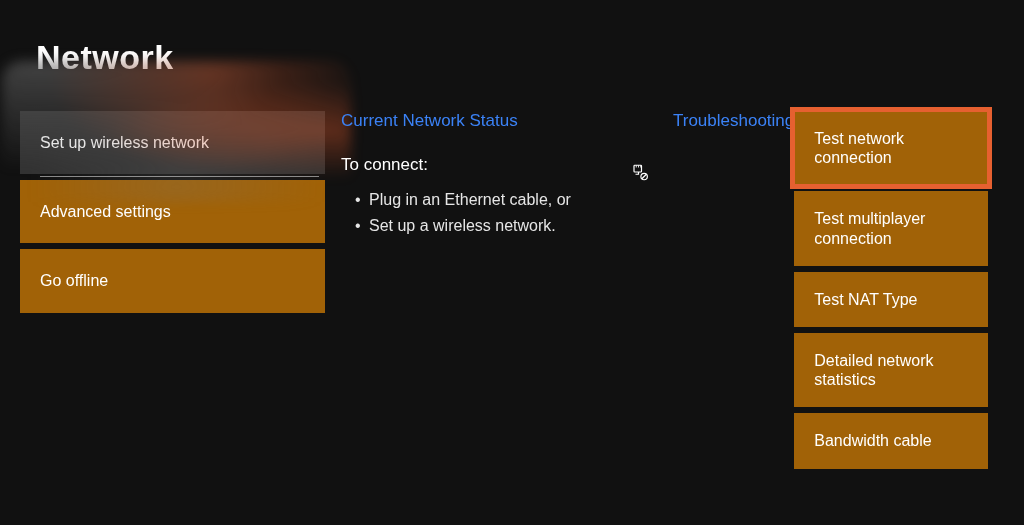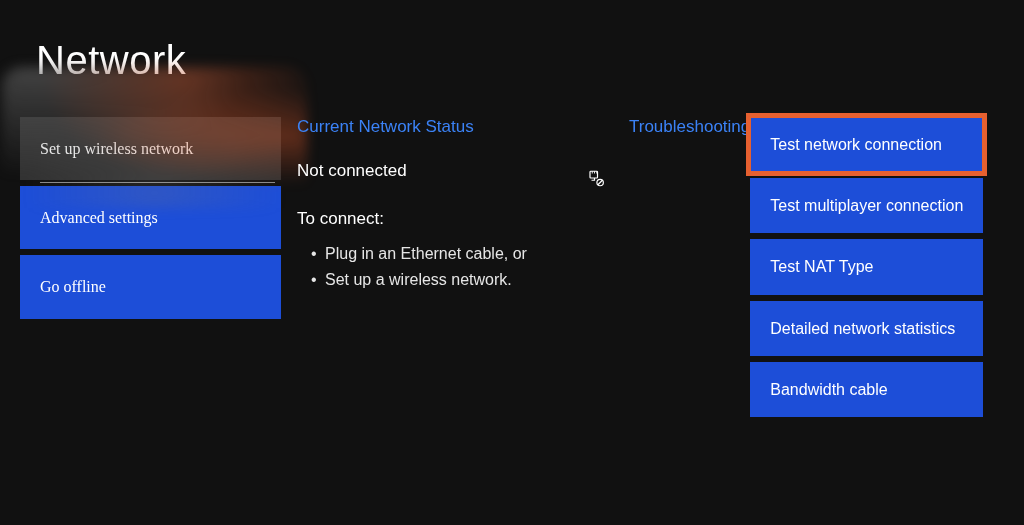--- a/index.html
+++ b/index.html
@@ -8,52 +8,51 @@
     height: 525px;
     background: #111111;
     color: #ffffff;
     font-family: "Segoe UI", Arial, sans-serif;
     overflow: hidden;
   }
   .page {
     padding: 38px 36px 0 36px;
   }
   .page-title {
-    font-size: 40px;
-    font-weight: 400;
+    font-size: 34px;
+    font-weight: 700;
     letter-spacing: 0.5px;
   }
   .columns {
     display: flex;
     margin-top: 34px;
     align-items: flex-start;
   }
   .col-left {
-    width: 261px;
+    width: 305px;
     flex: none;
     display: flex;
     flex-direction: column;
     gap: 6px;
     position: relative;
     left: -16px;
-    font-family: Liberation Serif, serif;
   }
   .col-mid {
     width: 312px;
     flex: none;
     padding-top: 0;
     padding-right: 10px;
     position: relative;
   }
   .col-right {
     flex: 1;
     display: flex;
   }
   .btn {
-    background: #1d4ed8;
+    background: #a16207;
     border: none;
     color: #fff;
     font-size: 16px;
     font-weight: 300;
     text-align: left;
     padding: 22px 20px;
     font-family: inherit;
     cursor: pointer;
     line-height: 1.2;
   }
@@ -157,21 +156,20 @@
       <button class="btn">
         <span>Advanced settings</span>
       </button>
       <button class="btn">
         <span>Go offline</span>
       </button>
     </div>
 
     <div class="col-mid">
       <div class="section-heading">Current Network Status</div>
-      <div class="status-line">Not connected</div>
       <div class="connect-heading">To connect:</div>
       <ul class="bullet-list">
         <li>Plug in an Ethernet cable, or</li>
         <li>Set up a wireless network.</li>
       </ul>
       <span class="status-icon">
         <svg viewBox="0 0 24 24" width="18" height="18">
           <g fill="none" stroke="#ffffff" stroke-width="1.6">
             <rect x="4" y="3" width="10" height="9" rx="1"></rect>
             <path d="M7 3 v3 M10 3 v3 M13 3 v3" stroke-width="1.2"></path>

